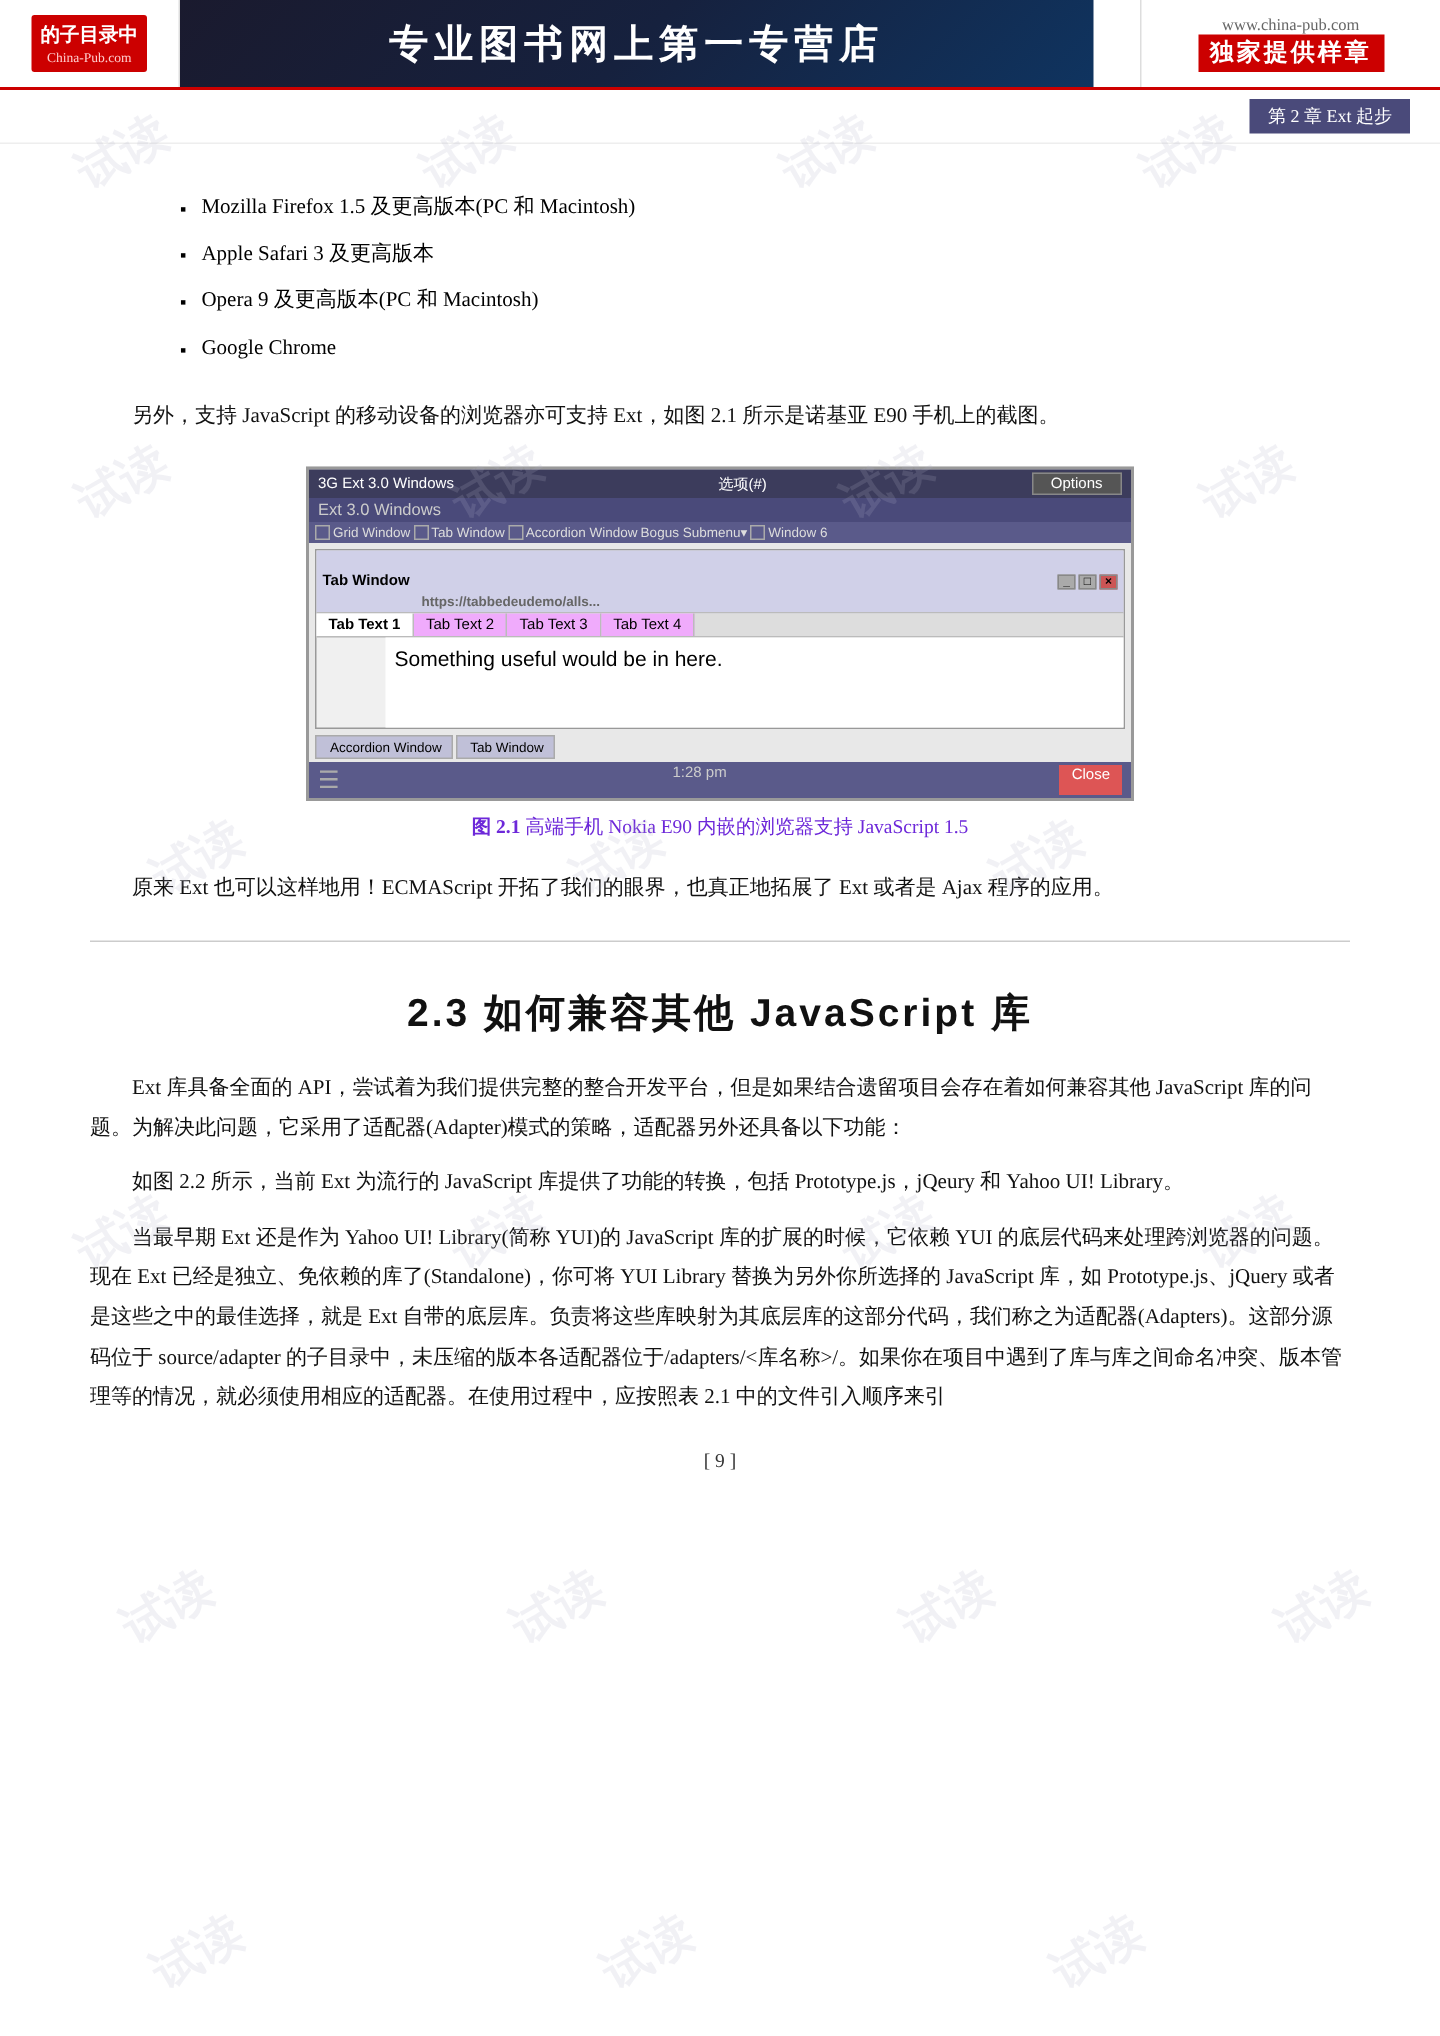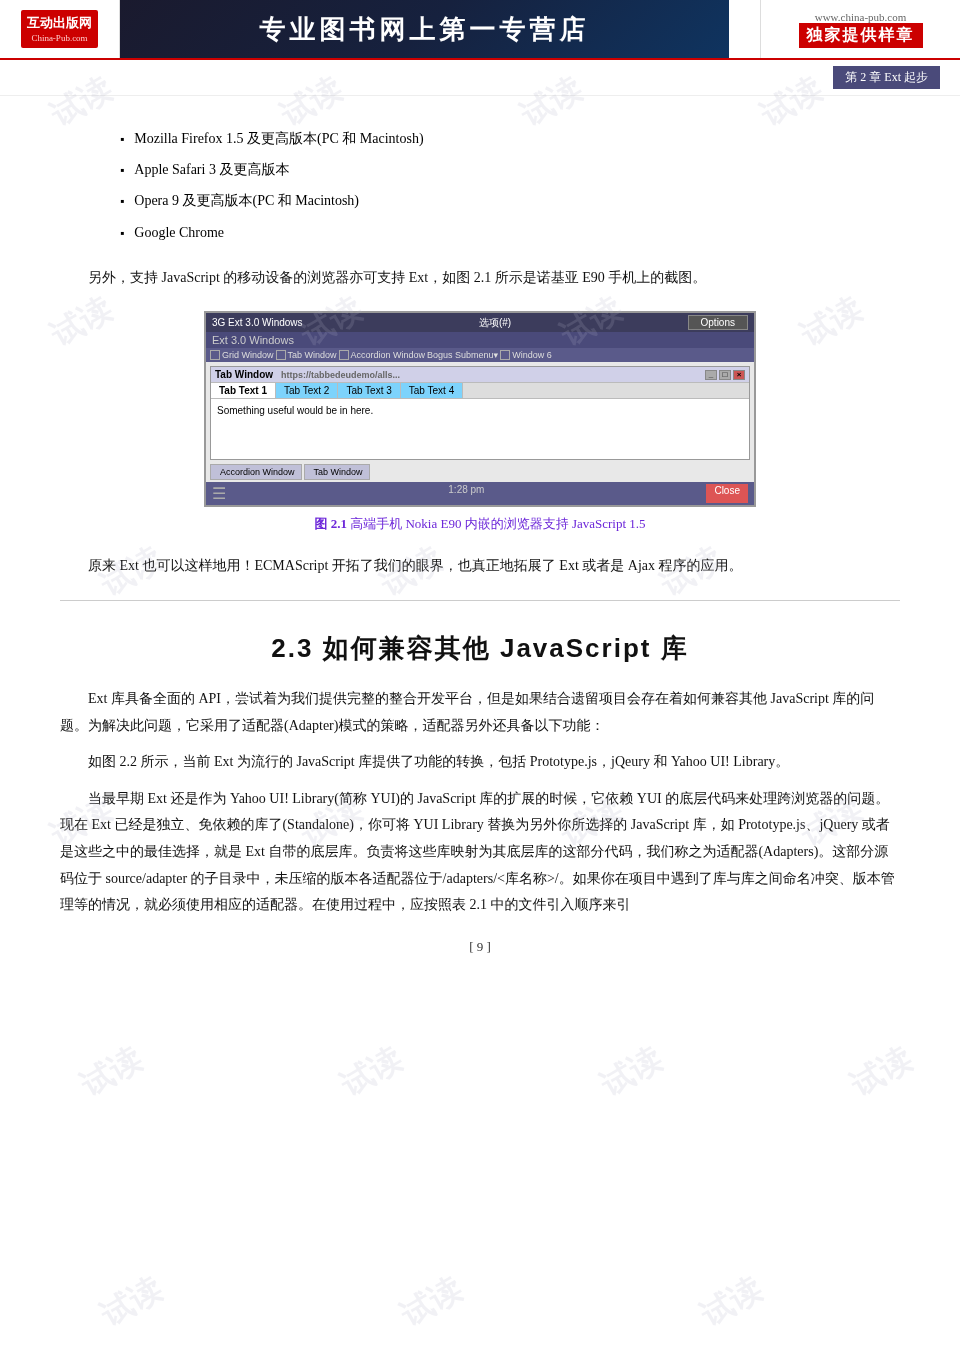--- a/index.html
+++ b/index.html
@@ -242,31 +242,32 @@
     }
     .phone-tabs {
       display: flex;
       background: #ddd;
       border-bottom: 1px solid #bbb;
     }
     .phone-tab {
       padding: 2px 8px;
       font-size: 10px;
       border-right: 1px solid #bbb;
-      background: #7dd3fc;
+      background: #f0abfc;
     }
     .phone-tab.active {
       background: #fff;
       font-weight: bold;
     }
     .phone-content {
       background: #fff;
       padding: 6px;
-      font-size: 10px;
+      font-size: 14px;
       min-height: 60px;
+      margin-left: 46px;
     }
     .phone-bottom-bar {
       background: #5a5a8a;
       display: flex;
       justify-content: space-between;
       padding: 2px 6px;
       font-size: 10px;
       color: #ccc;
     }
     .phone-accordion {
@@ -343,21 +344,21 @@
   <span class="watermark-item" style="top:1050px;left:600px;">试读</span>
   <span class="watermark-item" style="top:1050px;left:850px;">试读</span>
   <span class="watermark-item" style="top:1280px;left:100px;">试读</span>
   <span class="watermark-item" style="top:1280px;left:400px;">试读</span>
   <span class="watermark-item" style="top:1280px;left:700px;">试读</span>
 </div>
 
 <header class="header">
   <div class="header-logo">
     <div class="logo-box">
-      <div class="logo-en">互动出版网</div>
+      <div class="logo-en">的子目录中</div>
       <div class="logo-cn">China-Pub.com</div>
     </div>
   </div>
   <div class="header-title">专业图书网上第一专营店</div>
   <div class="header-right">
     <div class="site-url">www.china-pub.com</div>
     <div class="exclusive">独家提供样章</div>
   </div>
 </header>
 
@@ -416,21 +417,21 @@
         </span>
         <span class="phone-nav-item">
           <span class="nav-icon"></span>
           <span>Window 6</span>
         </span>
       </div>
 
       <div class="phone-window">
         <div class="phone-window-title">
           <span>Tab Window</span>
-          <span style="font-size:9px;color:#666;flex:1;margin-left:8px;overflow:hidden;white-space:nowrap;">https://tabbedeudemo/alls...</span>
+          <span style="font-size:9px;color:#666;flex:1;margin-left:8px;overflow:hidden;white-space:nowrap;margin-top:27px;">https://tabbedeudemo/alls...</span>
           <div class="phone-window-controls">
             <div class="phone-window-btn">_</div>
             <div class="phone-window-btn">□</div>
             <div class="phone-window-btn" style="background:#c55;">×</div>
           </div>
         </div>
         <div class="phone-tabs">
           <div class="phone-tab active">Tab Text 1</div>
           <div class="phone-tab">Tab Text 2</div>
           <div class="phone-tab">Tab Text 3</div>

